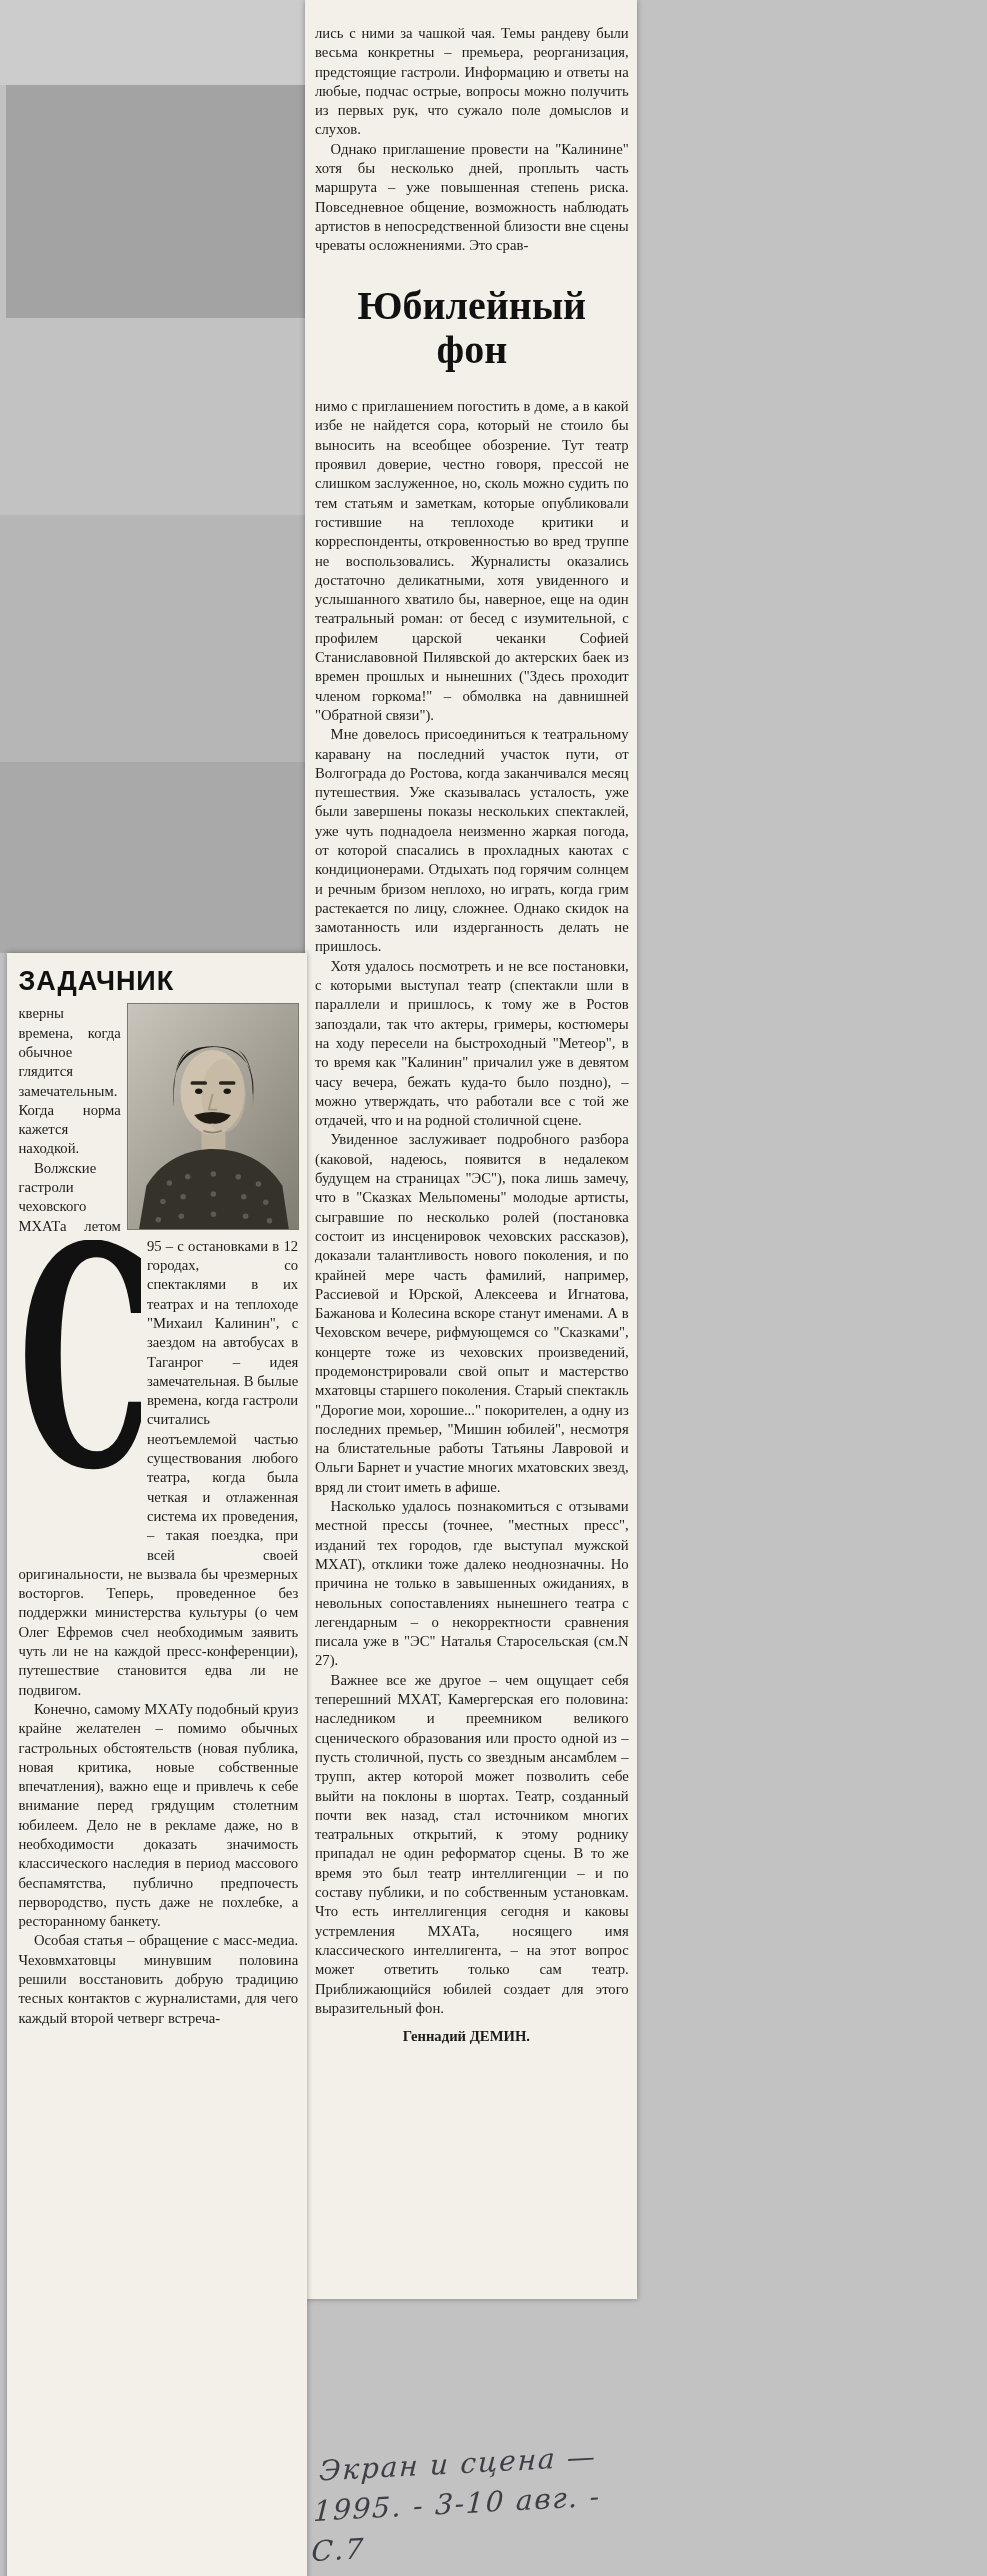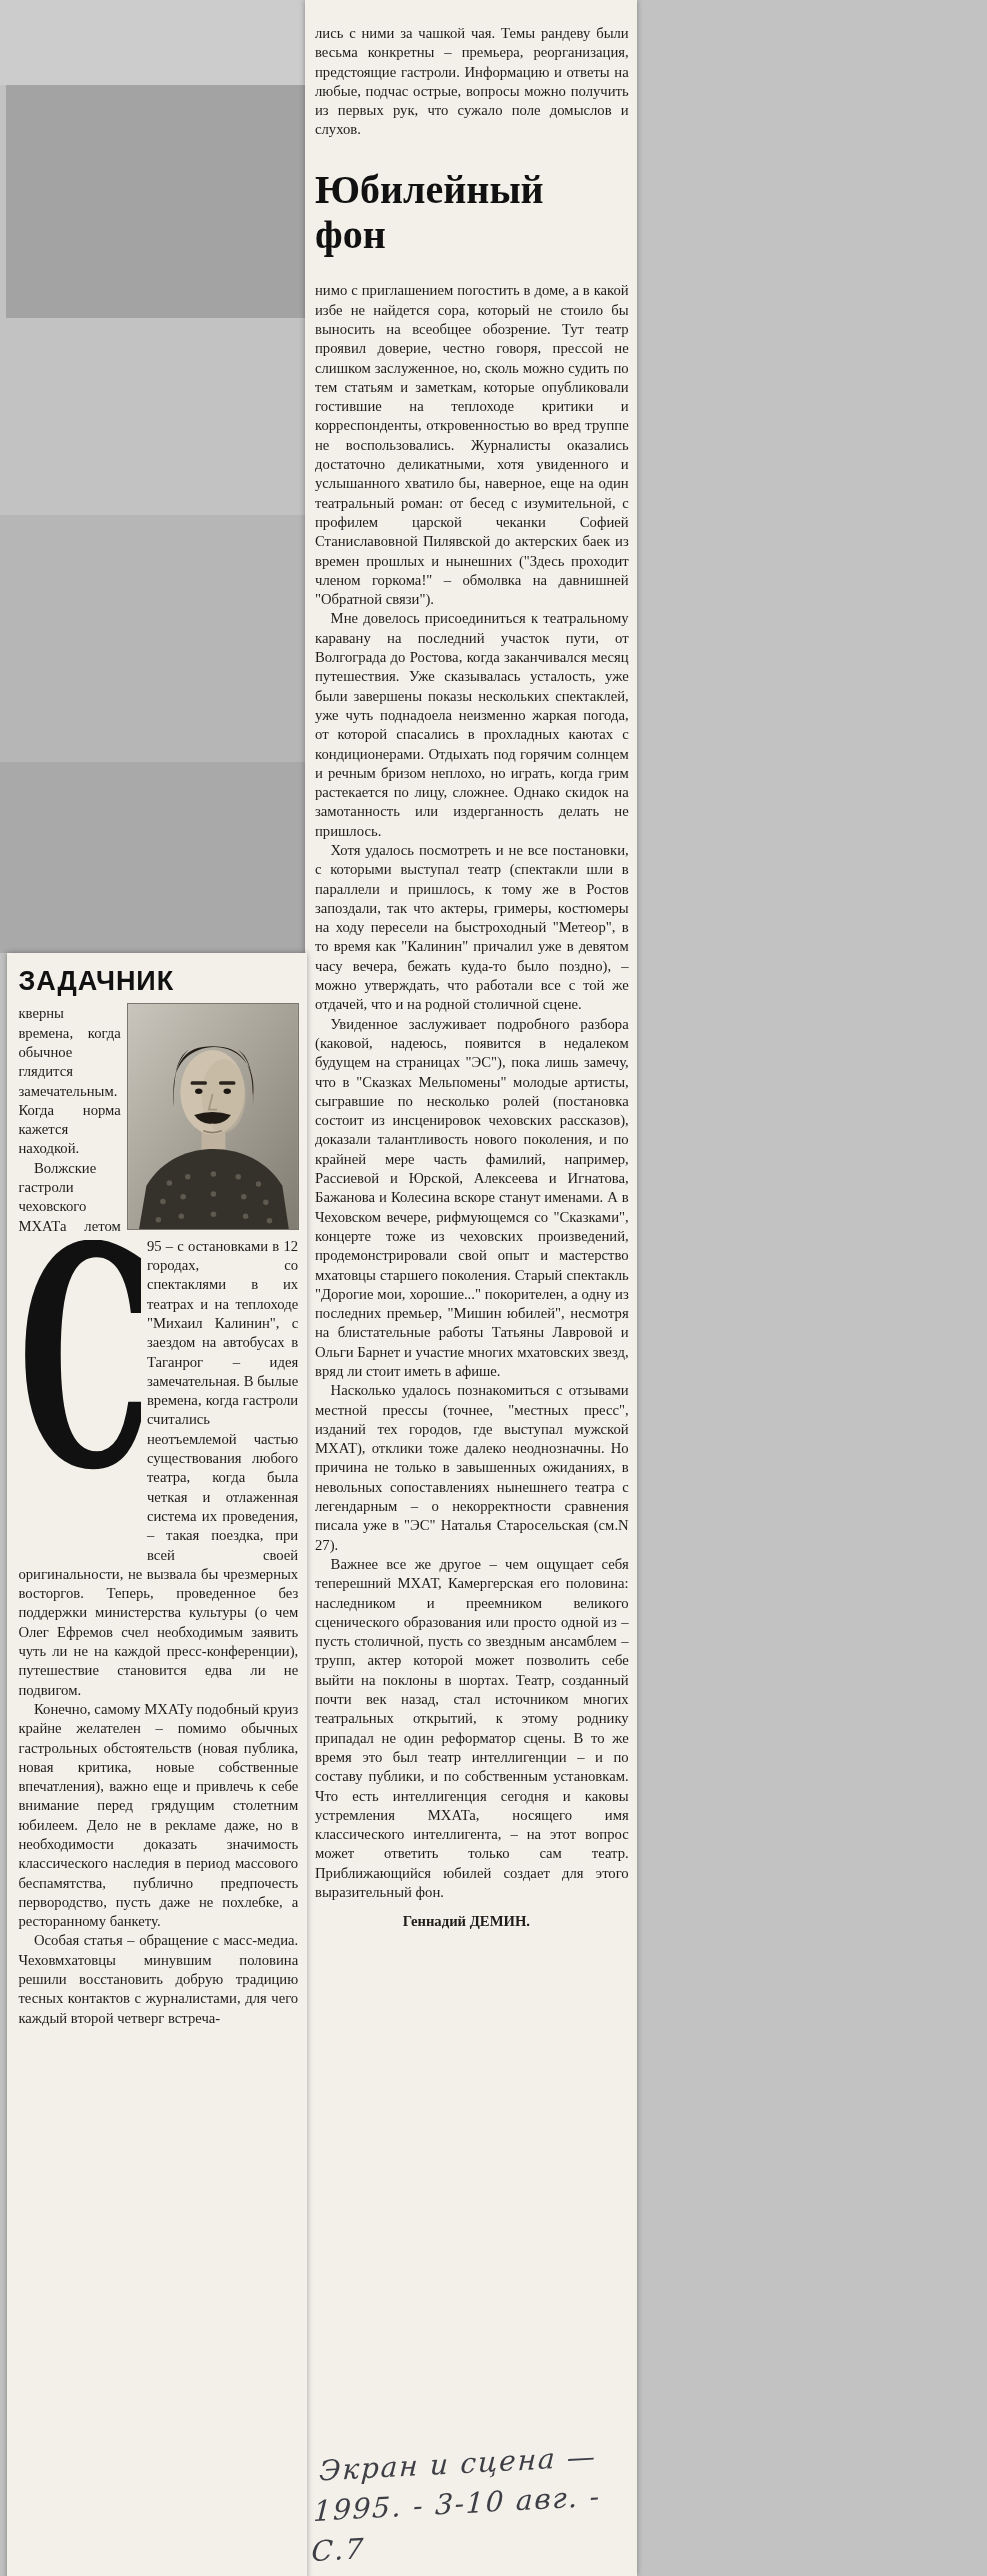--- a/index.html
+++ b/index.html
@@ -19,41 +19,42 @@
   }
   .patch{position:absolute;}
   .paper{
     position:absolute;
     background:var(--paper);
     box-shadow:0 0 5.5px rgba(0,0,0,0.35);
     box-sizing:border-box;
     color:var(--ink);
   }
   #right-paper{
-    left:305px;top:0;width:332px;height:2576px;
+    left:305px;top:0;width:332px;height:2299px;
     padding:24px 8.3px 0 10px;
   }
   #left-paper{
     left:7.4px;top:953px;width:300px;height:2078px;
     padding:13px 9.2px 0 11px;
   }
   .paper p{
     margin:0;
     text-align:justify;
     font-size:14.7px;
     line-height:19.3px;
     text-indent:15.6px;
     color:var(--ink);
   }
   .paper p.no-indent{text-indent:0;}
   h2.section-headline{
     font-family:"Liberation Serif", serif;
     font-weight:bold;
     font-size:40px;
     line-height:1.12;
+    text-align:center;
     color:var(--headline_ink);
     margin:28px 0 24px 0;
   }
   h1.article-headline{
     font-family:"Liberation Sans", sans-serif;
     font-weight:bold;
     font-size:27px;
     letter-spacing:0.9px;
     color:var(--headline_ink);
     margin:0 0 7.4px 0;
@@ -107,20 +108,21 @@
 </head>
 <body>
 
 <div class="patch" style="left:0;top:0;width:305px;height:85px;background:#cccccc;"></div>
 <div class="patch" style="left:5.5px;top:85px;width:300px;height:233px;background:#a3a3a3;"></div>
 <div class="patch" style="left:0;top:515px;width:305px;height:248px;background:#b6b6b6;"></div>
 <div class="patch" style="left:0;top:762px;width:305px;height:191px;background:#a9a9a9;"></div>
 
 <div id="right-paper" class="paper">
   <p class="no-indent">лись с ними за чашкой чая. Темы рандеву были весьма конкретны – премьера, реорганизация, предстоящие гастроли. Информацию и ответы на любые, подчас острые, вопросы можно получить из первых рук, что сужало поле домыслов и слухов.</p>
+  <p>Однако приглашение провести на "Калинине" хотя бы несколько дней, проплыть часть маршрута – уже повышенная степень риска. Повседневное общение, возможность наблюдать артистов в непосредственной близости вне сцены чреваты осложнениями. Это срав-</p>
 
   <h2 class="section-headline">
     <span>Юбилейный</span><br>
     <span>фон</span>
   </h2>
 
   <p class="no-indent">нимо с приглашением погостить в доме, а в какой избе не найдется сора, который не стоило бы выносить на всеобщее обозрение. Тут театр проявил доверие, честно говоря, прессой не слишком заслуженное, но, сколь можно судить по тем статьям и заметкам, которые опубликовали гостившие на теплоходе критики и корреспонденты, откровенностью во вред труппе не воспользовались. Журналисты оказались достаточно деликатными, хотя увиденного и услышанного хватило бы, наверное, еще на один театральный роман: от бесед с изумительной, с профилем царской чеканки Софией Станиславовной Пилявской до актерских баек из времен прошлых и нынешних ("Здесь проходит членом горкома!" – обмолвка на давнишней "Обратной связи").</p>
   <p>Мне довелось присоединиться к театральному каравану на последний участок пути, от Волгограда до Ростова, когда заканчивался месяц путешествия. Уже сказывалась усталость, уже были завершены показы нескольких спектаклей, уже чуть поднадоела неизменно жаркая погода, от которой спасались в прохладных каютах с кондиционерами. Отдыхать под горячим солнцем и речным бризом неплохо, но играть, когда грим растекается по лицу, сложнее. Однако скидок на замотанность или издерганность делать не пришлось.</p>
   <p>Хотя удалось посмотреть и не все постановки, с которыми выступал театр (спектакли шли в параллели и пришлось, к тому же в Ростов запоздали, так что актеры, гримеры, костюмеры на ходу пересели на быстроходный "Метеор", в то время как "Калинин" причалил уже в девятом часу вечера, бежать куда-то было поздно), – можно утверждать, что работали все с той же отдачей, что и на родной столичной сцене.</p>
   <p>Увиденное заслуживает подробного разбора (каковой, надеюсь, появится в недалеком будущем на страницах "ЭС"), пока лишь замечу, что в "Сказках Мельпомены" молодые артисты, сыгравшие по несколько ролей (постановка состоит из инсценировок чеховских рассказов), доказали талантливость нового поколения, и по крайней мере часть фамилий, например, Рассиевой и Юрской, Алексеева и Игнатова, Бажанова и Колесина вскоре станут именами. А в Чеховском вечере, рифмующемся со "Сказками", концерте тоже из чеховских произведений, продемонстрировали свой опыт и мастерство мхатовцы старшего поколения. Старый спектакль "Дорогие мои, хорошие..." покорителен, а одну из последних премьер, "Мишин юбилей", несмотря на блистательные работы Татьяны Лавровой и Ольги Барнет и участие многих мхатовских звезд, вряд ли стоит иметь в афише.</p>

